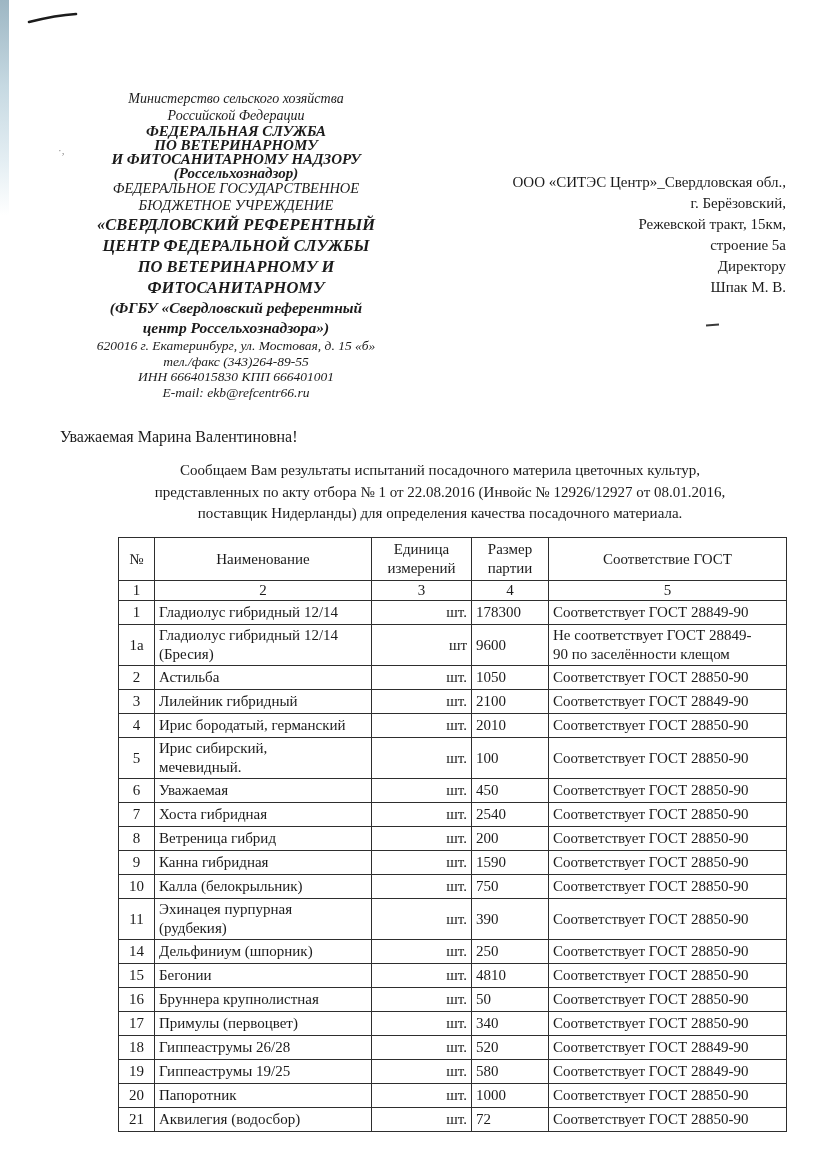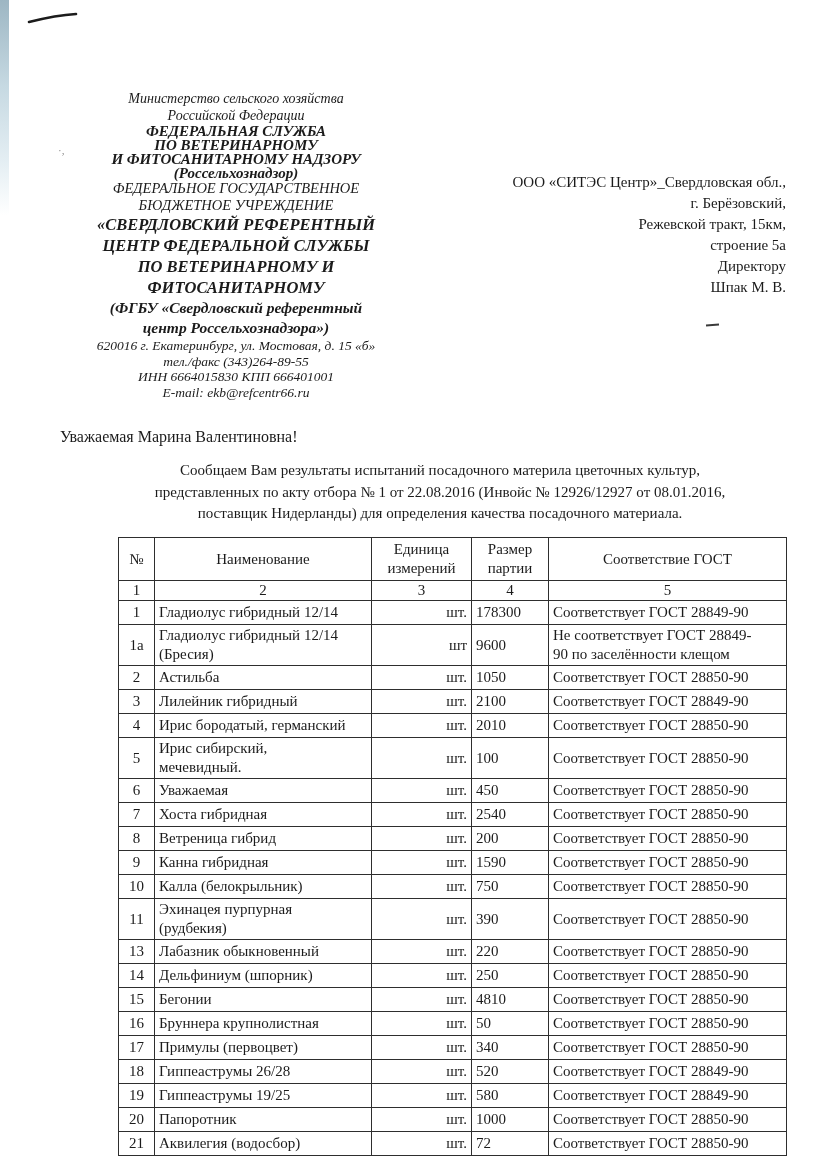--- a/index.html
+++ b/index.html
@@ -229,27 +229,20 @@
         </tr>
         <tr>
           <td class="c-num">11</td>
           <td class="c-name">Эхинацея пурпурная
 (рудбекия)</td>
           <td class="c-unit">шт.</td>
           <td class="c-qty">390</td>
           <td class="c-gost">Соответствует ГОСТ 28850-90</td>
         </tr>
         <tr>
-          <td class="c-num">13</td>
-          <td class="c-name">Лабазник обыкновенный</td>
-          <td class="c-unit">шт.</td>
-          <td class="c-qty">220</td>
-          <td class="c-gost">Соответствует ГОСТ 28850-90</td>
-        </tr>
-        <tr>
           <td class="c-num">14</td>
           <td class="c-name">Дельфиниум (шпорник)</td>
           <td class="c-unit">шт.</td>
           <td class="c-qty">250</td>
           <td class="c-gost">Соответствует ГОСТ 28850-90</td>
         </tr>
         <tr>
           <td class="c-num">15</td>
           <td class="c-name">Бегонии</td>
           <td class="c-unit">шт.</td>

